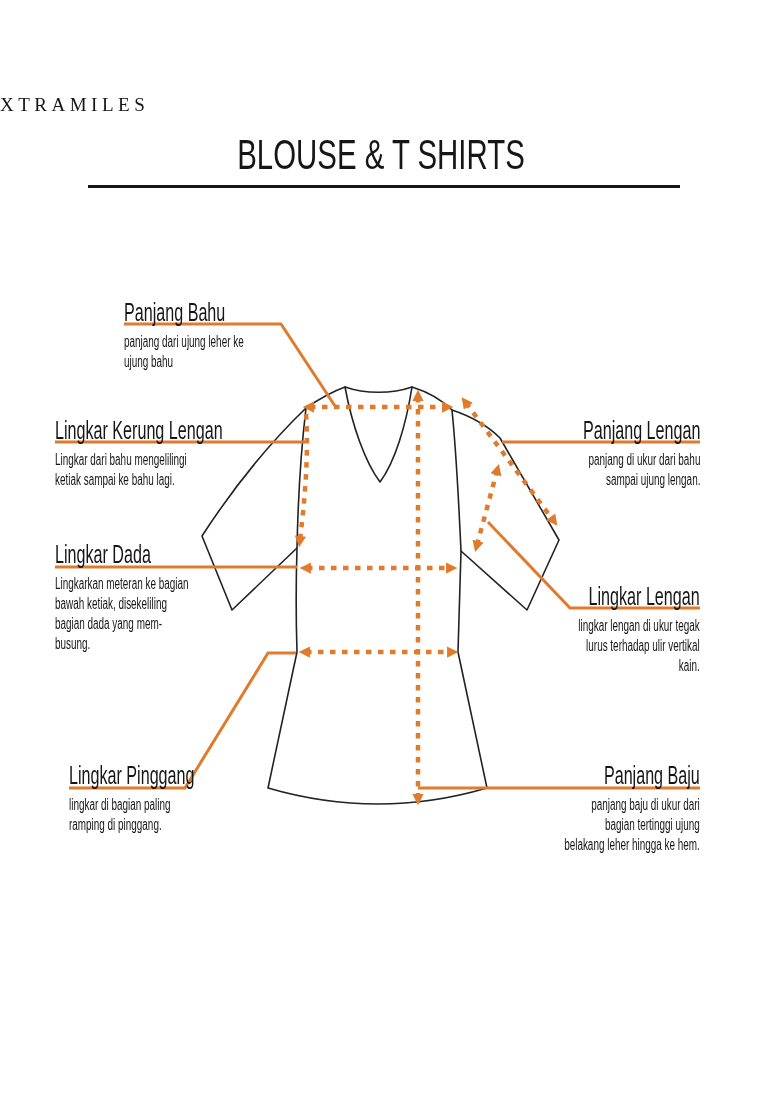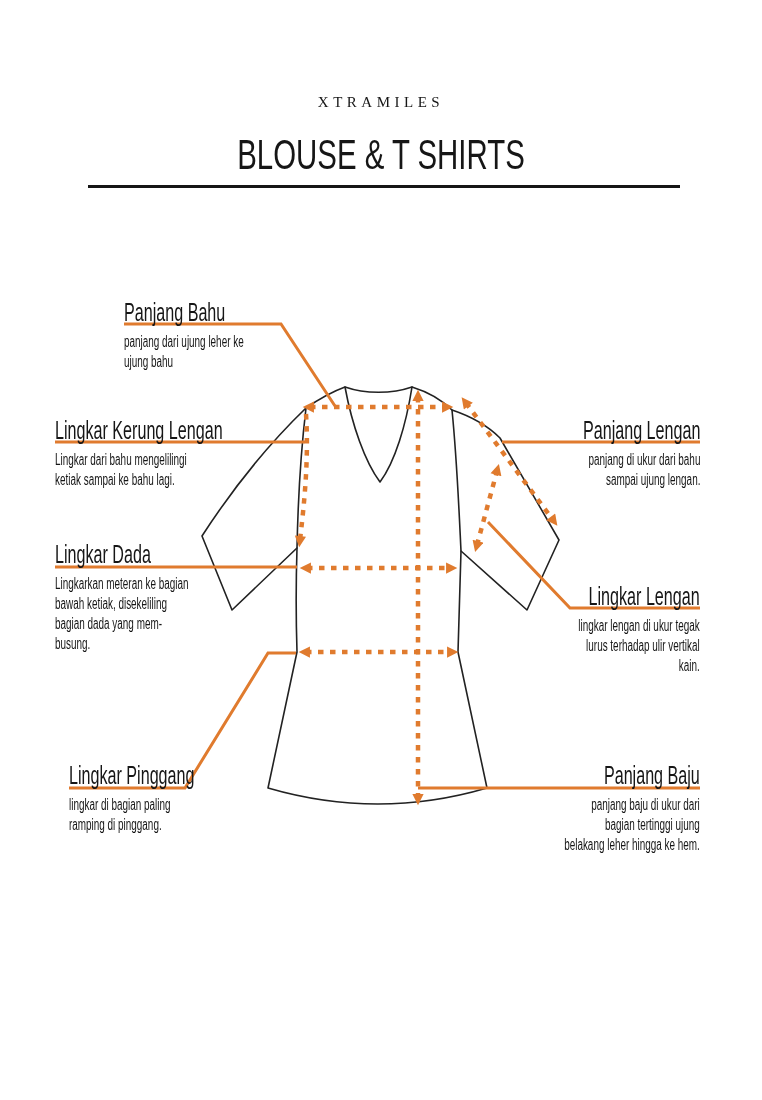--- a/index.html
+++ b/index.html
@@ -3,22 +3,22 @@
 <meta charset="utf-8">
 <style>
   html,body{margin:0;padding:0;}
   body{
     width:762px;height:1100px;position:relative;overflow:hidden;
     background:#ffffff;color:var(--ink,#161616);
     font-family:"Liberation Sans", sans-serif;
   }
   
   .brand{
-    position:absolute;left:0;right:0;top:94px;text-align:center;
-    font-family:"Liberation Serif", serif;font-size:15px;letter-spacing:4.5px;
+    position:absolute;left:0;right:0;top:94px;
+    font-family:"Liberation Serif", serif;font-size:19px;letter-spacing:4.5px;
     color:var(--ink);
   }
   .main-title{
     position:absolute;left:0;right:0;top:134px;text-align:center;
     font-size:42px;line-height:42px;transform:scaleX(.70);transform-origin:50% 0;
     color:var(--ink);
   }
   .divider{
     position:absolute;left:88px;top:185px;width:592px;height:2.5px;
     background:var(--ink);

